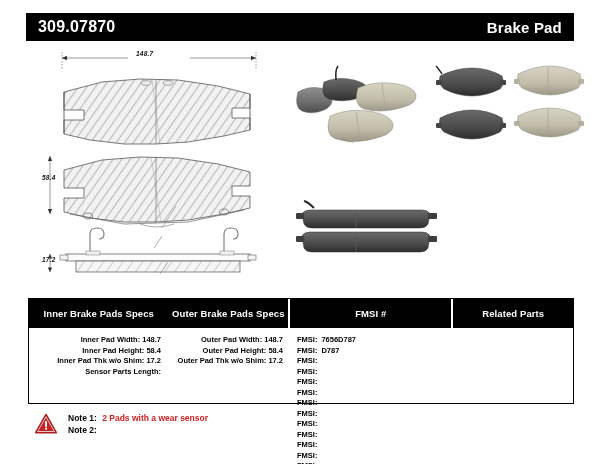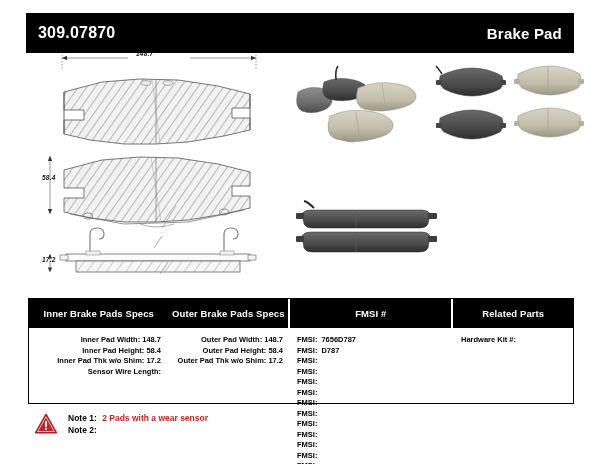--- a/index.html
+++ b/index.html
@@ -13,21 +13,21 @@
     overflow: hidden;
     position: relative;
   }
 
   
   .header-bar {
     position: absolute;
     left: 26px;
     top: 13px;
     width: 548px;
-    height: 40px;
+    height: 28px;
     background: #000000;
     display: flex;
     align-items: center;
     justify-content: space-between;
     padding: 0 12px;
   }
   .header-part-number {
     color: #ffffff;
     font-size: 16px;
     font-weight: bold;
@@ -344,21 +344,21 @@
     <div class="th-gap"></div>
     <div class="th th-rel">Related Parts</div>
   </div>
 
   <div class="table-body">
 
     <div class="col col-inner">
       <div class="spec-line">Inner Pad Width: 148.7</div>
       <div class="spec-line">Inner Pad Height: 58.4</div>
       <div class="spec-line">Inner Pad Thk w/o Shim: 17.2</div>
-      <div class="spec-line">Sensor Wire Length:</div>
+      <div class="spec-line">Sensor Parts Length:</div>
     </div>
 
     <div class="col col-outer">
       <div class="spec-line">Outer Pad Width: 148.7</div>
       <div class="spec-line">Outer Pad Height: 58.4</div>
       <div class="spec-line">Outer Pad Thk w/o Shim: 17.2</div>
     </div>
 
     <div class="col col-fmsi">
       <div class="fmsi-sub">
@@ -374,23 +374,20 @@
         <div class="fmsi-line"><span>FMSI:</span><span class="fmsi-val"></span></div>
         <div class="fmsi-line"><span>FMSI:</span><span class="fmsi-val"></span></div>
         <div class="fmsi-line"><span>FMSI:</span><span class="fmsi-val"></span></div>
         <div class="fmsi-line"><span>FMSI:</span><span class="fmsi-val"></span></div>
         <div class="fmsi-line"><span>FMSI:</span><span class="fmsi-val"></span></div>
         <div class="fmsi-line"><span>FMSI:</span><span class="fmsi-val"></span></div>
         <div class="fmsi-line"><span>FMSI:</span><span class="fmsi-val"></span></div>
       </div>
     </div>
 
-    <div class="col col-rel">
-      <div class="rel-line">Hardware Kit #:</div>
-    </div>
   </div>
 </div>
 
 <div class="notes">
   <svg class="warn-icon" viewBox="0 0 24 24">
     <path d="M12 2.5 L22.3 20.6 H1.7 Z" fill="#ffffff" stroke="#b01f1f" stroke-width="1.6" stroke-linejoin="round"></path>
     <path d="M12 5.4 L19.8 19.1 H4.2 Z" fill="#c22626"></path>
     <rect x="11.1" y="9.2" width="1.9" height="5.6" fill="#ffffff"></rect>
     <rect x="11.1" y="15.7" width="1.9" height="1.9" fill="#ffffff"></rect>
   </svg>

